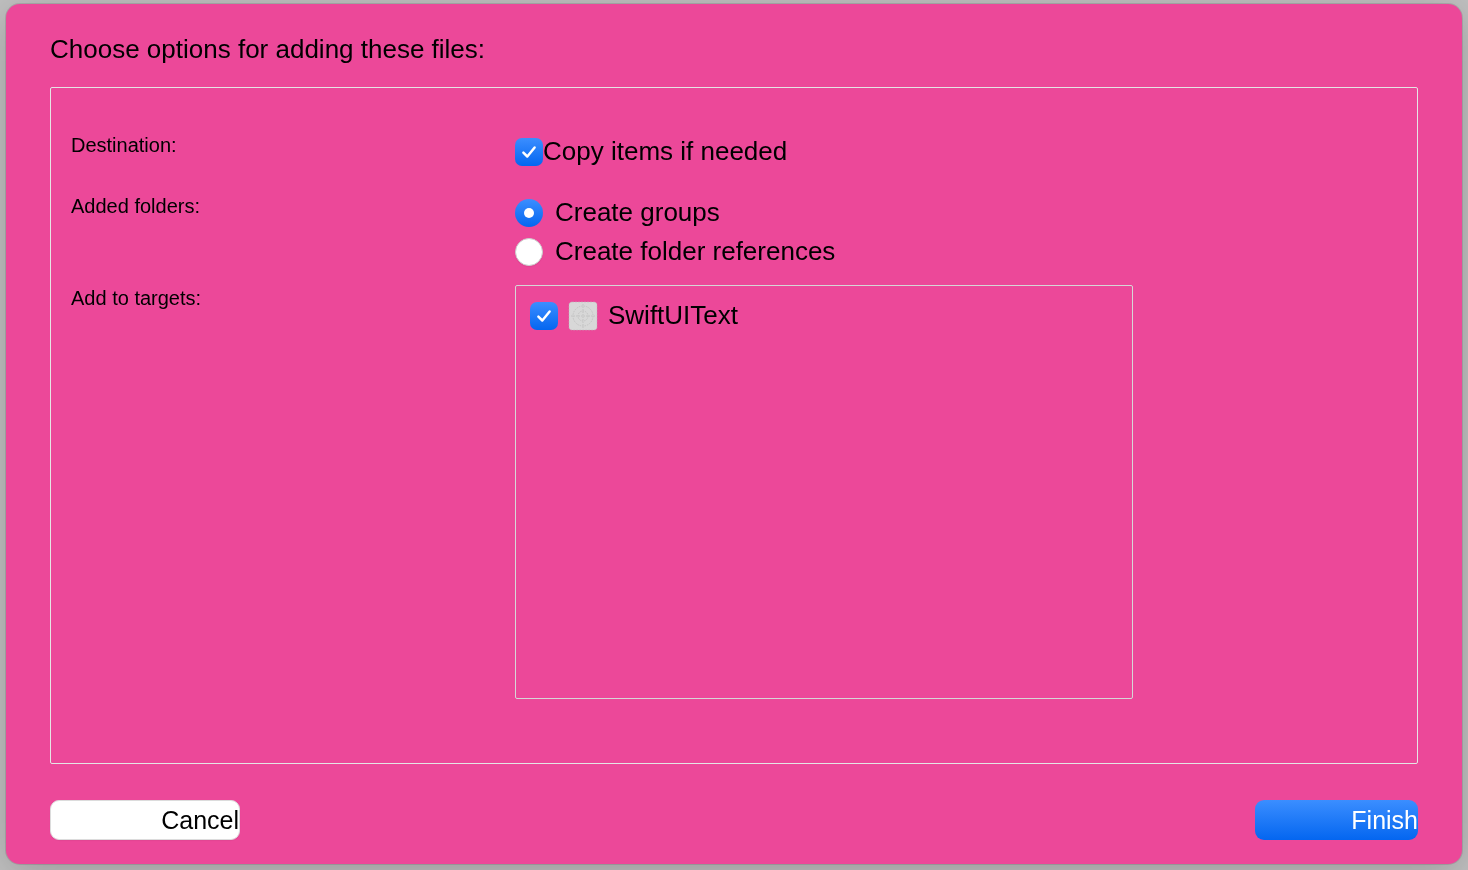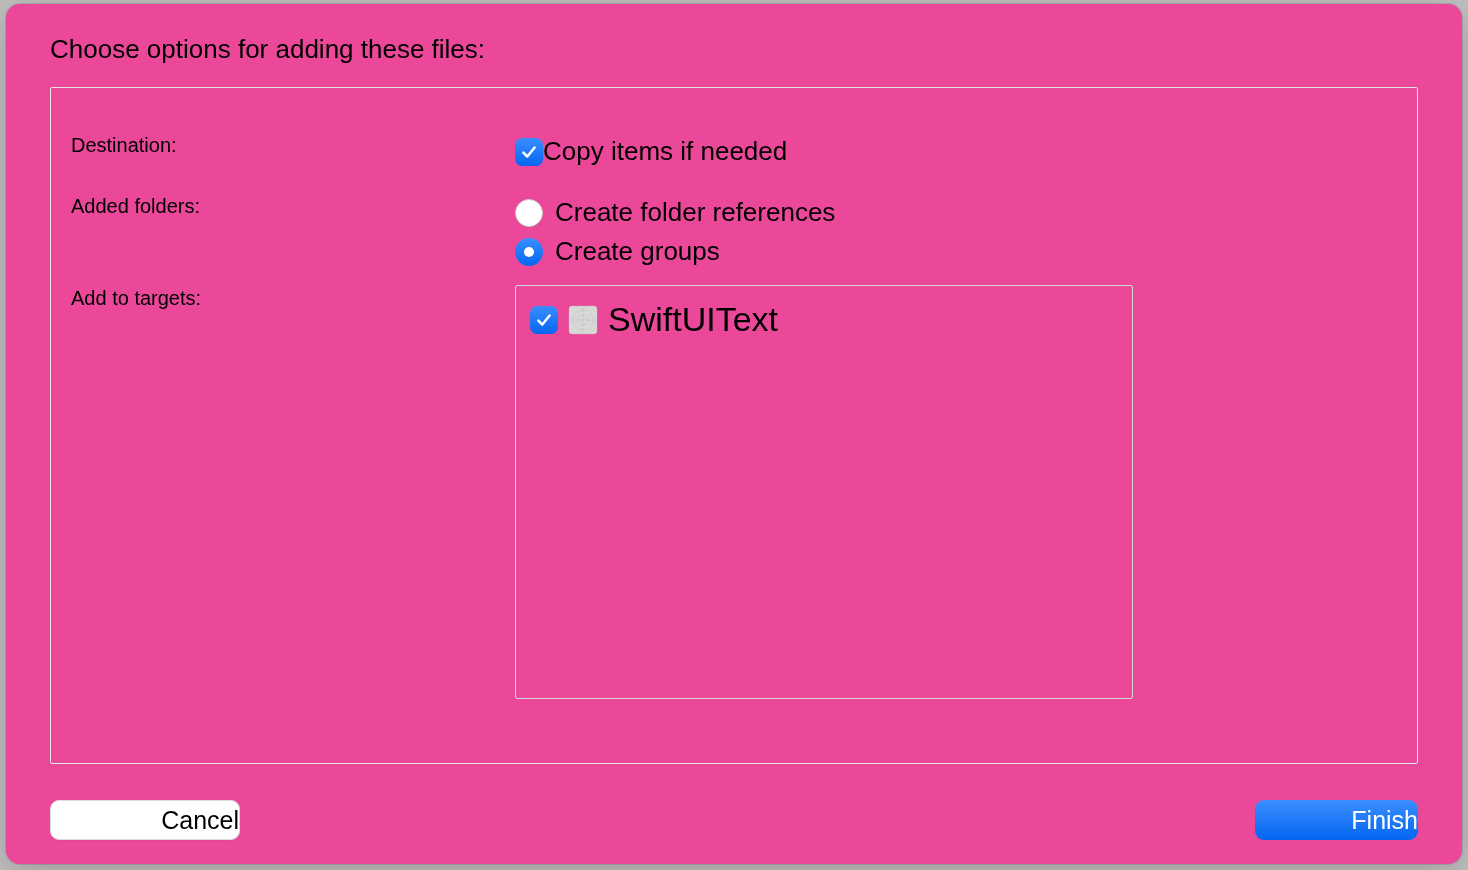--- a/index.html
+++ b/index.html
@@ -156,21 +156,21 @@
     .target-icon {
       width: 30px;
       height: 30px;
       flex-shrink: 0;
       display: flex;
       align-items: center;
       justify-content: center;
     }
     
     .target-name {
-      font-size: 34px;
+      font-size: 26px;
       color: #000;
     }
     
     .dialog-footer {
       display: flex;
       justify-content: space-between;
       align-items: center;
       padding-top: 36px;
     }
     
@@ -226,26 +226,26 @@
         </div>
       </div>
     </div>
 
     <div class="spacer-row"></div>
 
     <div class="form-row">
       <div class="form-label">Added folders:</div>
       <div class="form-controls">
         <div class="radio-row">
+          <div class="radio selected"></div>
+          <span class="control-label">Create groups</span>
+        </div>
+        <div class="radio-row">
           <div class="radio unselected"></div>
           <span class="control-label">Create folder references</span>
-        </div>
-        <div class="radio-row">
-          <div class="radio selected"></div>
-          <span class="control-label">Create groups</span>
         </div>
       </div>
     </div>
 
     <div class="form-row targets-row">
       <div class="form-label">Add to targets:</div>
       <div class="form-controls">
         <div class="targets-box">
           <div class="target-item">
             <div class="checkbox checked">

